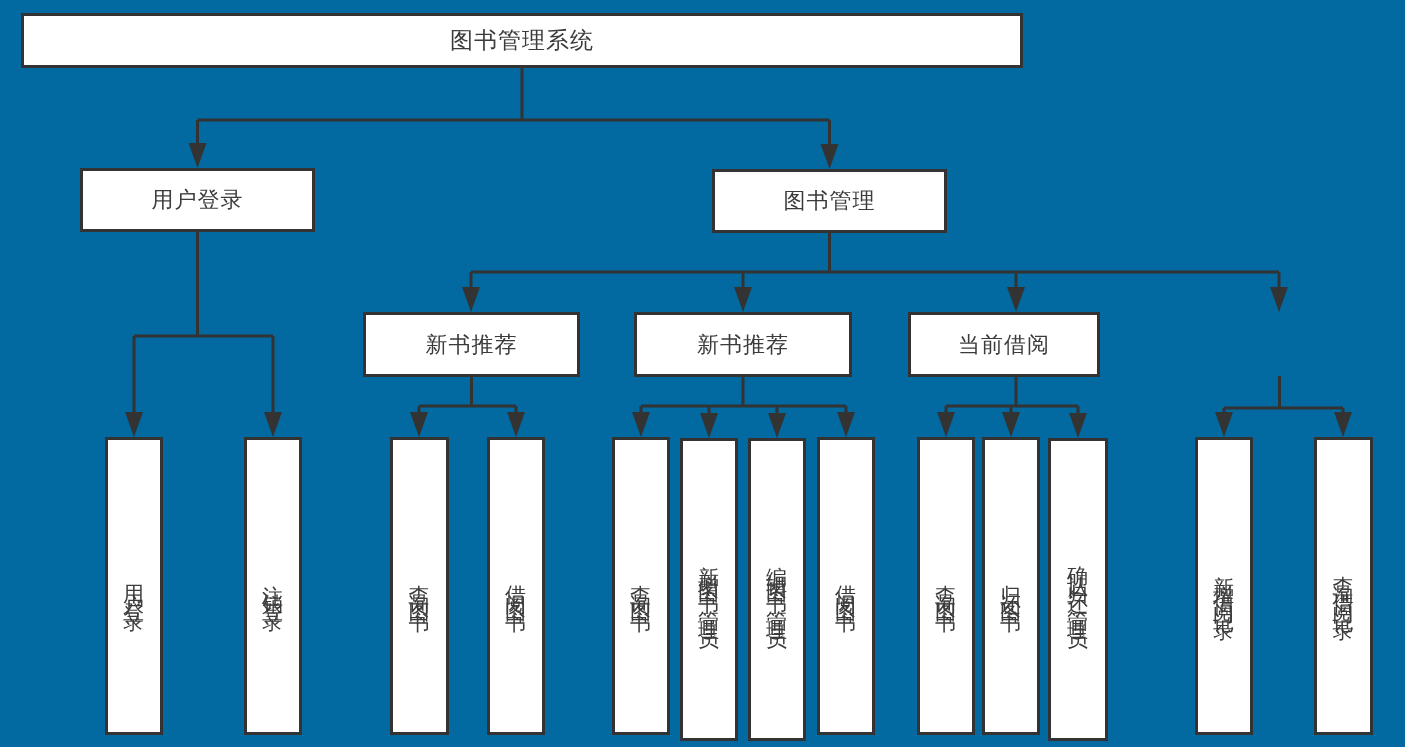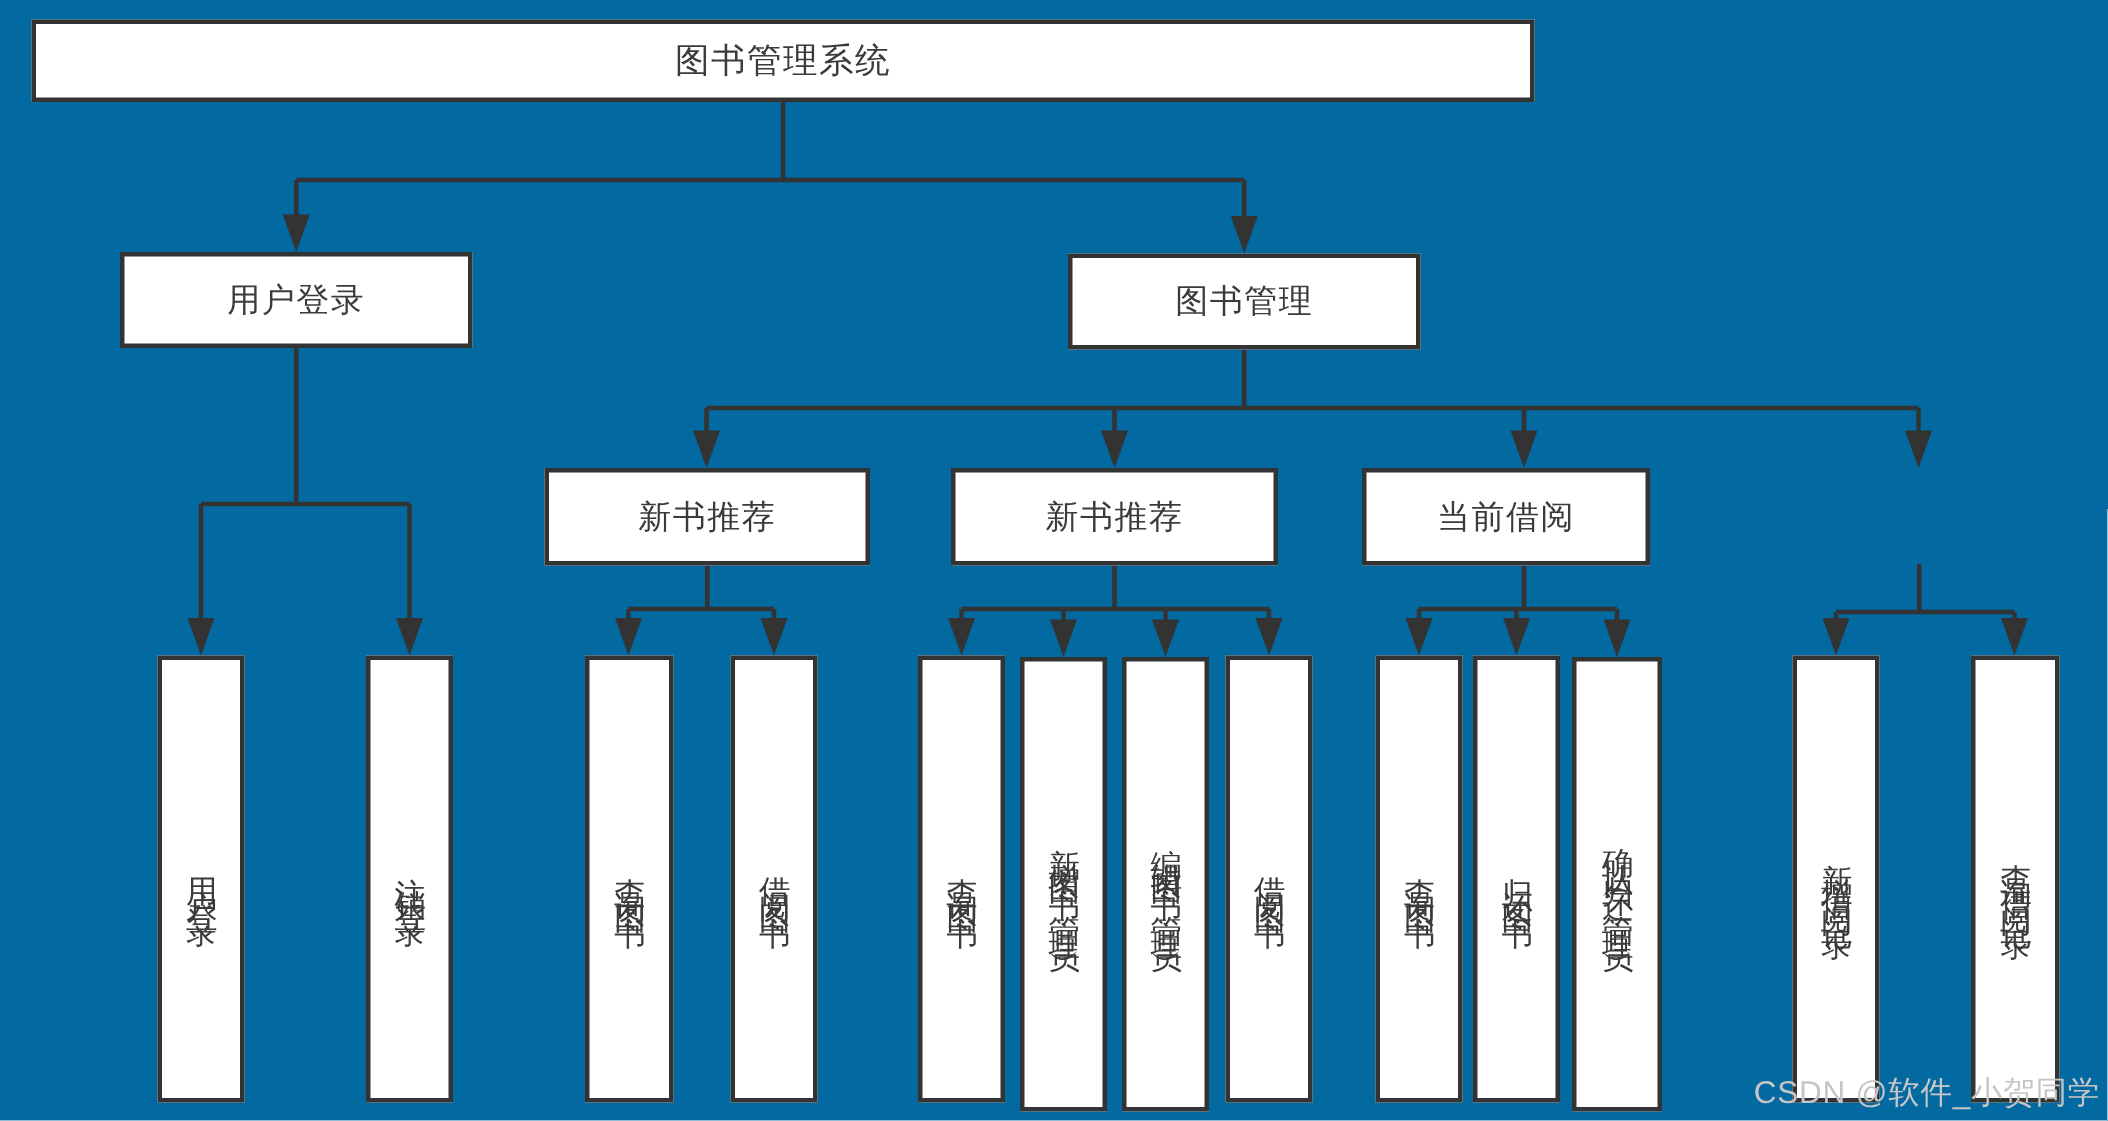--- a/index.html
+++ b/index.html
@@ -144,15 +144,14 @@
     <span class="vlbl">确认归还（管理员）</span>
   </div>
 
   <div class="node vnode" style="left:1195px;top:437px;width:58px;height:298px">
     <span class="vlbl">新增借阅记录</span>
   </div>
   <div class="node vnode" style="left:1314px;top:437px;width:59px;height:298px">
     <span class="vlbl">查询借阅记录</span>
   </div>
 
-  <div class="watermark">CSDN @软件_小贺同学</div>
 
 </div>
 
 </body></html>

